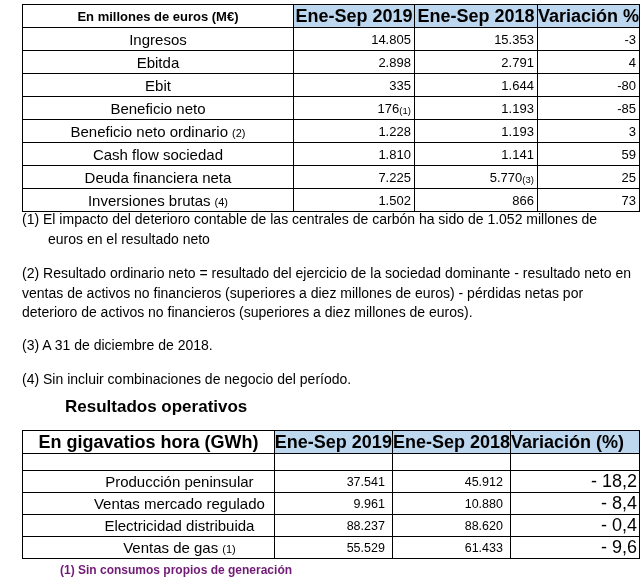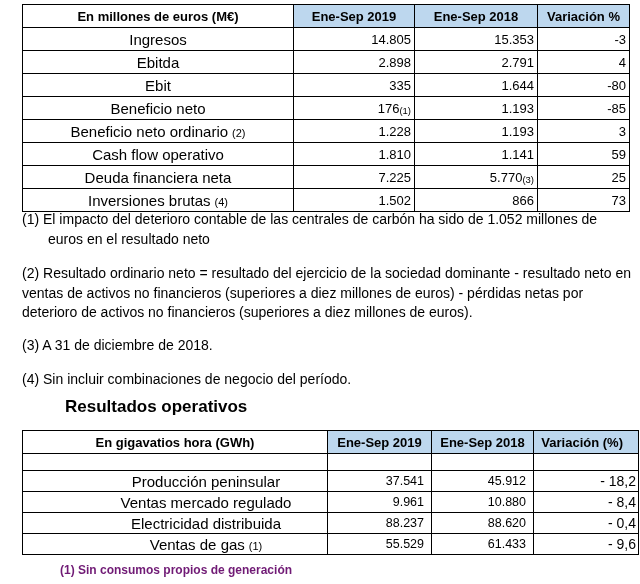--- a/index.html
+++ b/index.html
@@ -13,33 +13,33 @@
   }
   .abs { position: absolute; }
 
   table { border-collapse: collapse; table-layout: fixed; }
   th, td { border: 1px solid #000; padding: 0; vertical-align: middle; overflow: hidden; white-space: nowrap; }
 
   
   #table1 { top: 4px; left: 22px; }
   #table1 th, #table1 td { height: 22px; }
   #table1 .rowhead { font-weight: bold; font-size: 13px; text-align: center; background: #fff; }
-  .bluehead { background: #BDD7EE; font-weight: bold; font-size: 13px; text-align: center; }
+  .bluehead { background: #BDD7EE; font-weight: bold; font-size: 18px; text-align: center; }
   #table1 td.label { text-align: center; font-size: 15px; }
   #table1 td.num { text-align: right; font-size: 13px; padding-right: 3px; }
 
   
   #table2 { top: 430px; left: 22px; }
   #table2 th { height: 22px; }
-  #table2 .rowhead { font-weight: bold; font-size: 13px; text-align: center; background: #fff; }
+  #table2 .rowhead { font-weight: bold; font-size: 18px; text-align: center; background: #fff; }
   #table2 tr.empty td { height: 16px; }
   #table2 tr.data td { height: 20px; }
   #table2 td.label { text-align: center; padding-left: 62px; font-size: 15px; }
   #table2 td.num { text-align: right; font-size: 12.5px; padding-right: 7px; }
-  #table2 td.var { text-align: right; font-size: 14px; padding-right: 2px; }
+  #table2 td.var { text-align: right; font-size: 18px; padding-right: 2px; }
   #table2 th.varhead { text-align: right; padding-right: 15px; margin-top: 25px; }
 
   .sub { font-size: 9.5px; vertical-align: bottom; line-height: 10px; }
   .sub:empty { display: none; }
   .note { font-size: 11px; margin-left: 4px; }
   .note:empty { display: none; }
 
   
   #footnotes { top: 210px; left: 22px; width: 610px; font-size: 14px; line-height: 19.5px; }
   #footnotes p { margin: 0 0 15px 0; }
@@ -94,21 +94,21 @@
     <td class="num">1.193</td>
     <td class="num">-85</td>
   </tr>
   <tr>
     <td class="label"><span>Beneficio neto ordinario</span><span class="note">(2)</span></td>
     <td class="num">1.228</td>
     <td class="num">1.193</td>
     <td class="num">3</td>
   </tr>
   <tr>
-    <td class="label"><span>Cash flow operativo</span></td>
+    <td class="label"><span>Cash flow sociedad</span></td>
     <td class="num">1.810</td>
     <td class="num">1.141</td>
     <td class="num">59</td>
   </tr>
   <tr>
     <td class="label"><span>Deuda financiera neta</span></td>
     <td class="num">7.225</td>
     <td class="num"><span>5.770</span><span class="sub">(3)</span></td>
     <td class="num">25</td>
   </tr>

